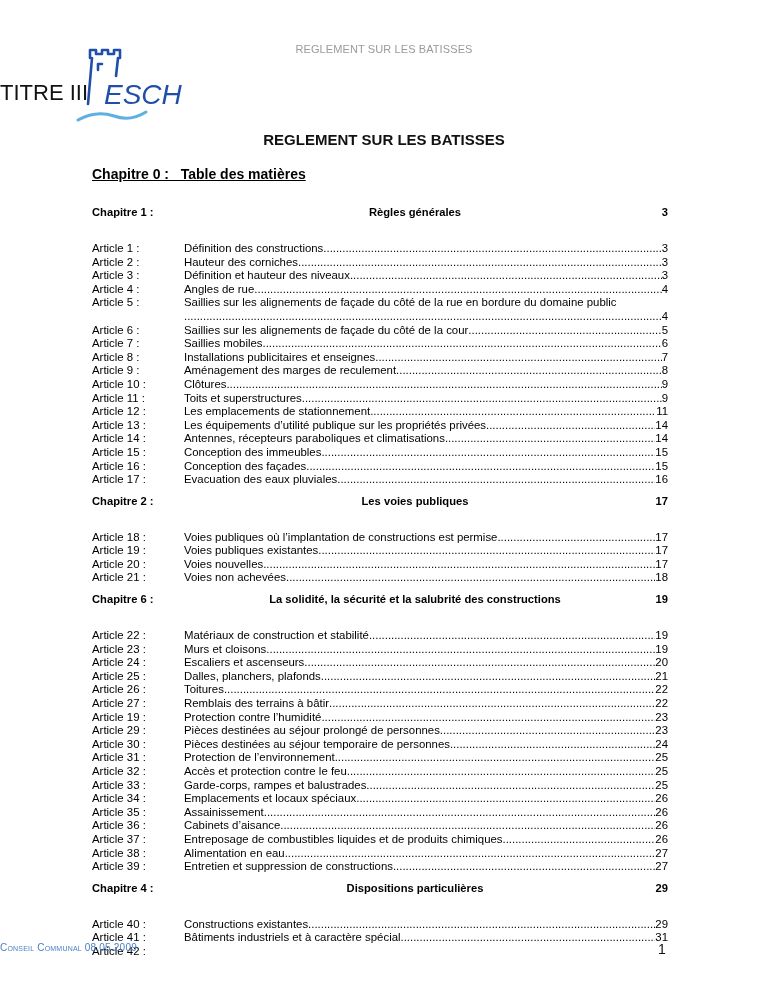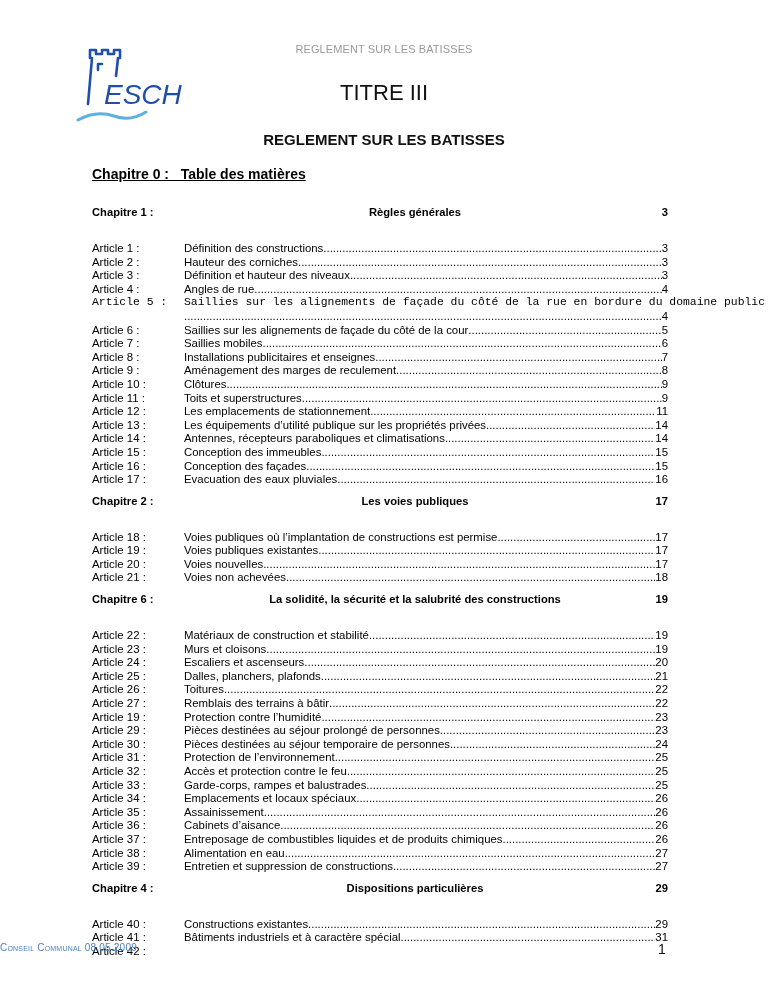--- a/index.html
+++ b/index.html
@@ -1,41 +1,41 @@
 <!DOCTYPE html>
 <html><head>
 <meta charset="utf-8">
 <style>
   html, body { margin: 0; padding: 0; background: #ffffff; }
   body { width: 768px; height: 994px; position: relative; overflow: hidden;
          font-family: "Liberation Sans", sans-serif; color: #000; }
   .running-header { position: absolute; top: 43px; left: 0; width: 768px; text-align: center;
          font-size: 11px; color: #9a9a9a; letter-spacing: 0.1px; }
   .logo { position: absolute; left: 76px; top: 46px; width: 110px; height: 80px; }
-  .titre { position: absolute; top: 80px; left: 0; width: 768px; text-align: center;
+  .titre { position: absolute; top: 80px; left: 0; width: 768px; text-align: left;
          font-size: 22px; color: #111; }
   .subtitle { position: absolute; top: 131px; left: 0; width: 768px; text-align: center;
          font-size: 15px; font-weight: bold; color: #111; }
   .toc-heading { position: absolute; top: 166px; left: 92px; font-size: 14px; font-weight: bold;
          text-decoration: underline; white-space: pre; }
   .toc { position: absolute; top: 206px; left: 92px; width: 576px; font-size: 11.4px; }
   .chapter { display: flex; align-items: baseline; font-weight: bold; font-size: 11.2px;
          height: 14px; margin-bottom: 22px; gap: 39px; }
   .chapter .ch-label { width: 92px; flex: none; }
   .chapter .ch-title { flex: 1; text-align: center; }
   .chapter .ch-page { width: 22px; text-align: right; flex: none; }
   .article { display: flex; align-items: baseline; height: 13.6px; line-height: 13.6px; }
   .article .a-label { width: 92px; flex: none; }
   .article .a-body { flex: 1; display: flex; align-items: flex-start; overflow: hidden; }
   .article .a-title { white-space: nowrap; flex: none; }
   .article .a-dots { flex: 1; overflow: hidden; white-space: nowrap; letter-spacing: 0px; }
   .article .a-dots::after { content: "......................................................................................................................................................................................................................................"; }
   .article .a-page { flex: none; text-align: right; }
   .article.wrap { height: auto; display: block; }
-  .article.wrap .row1 { display: flex; height: 13.6px; font-family: Liberation Mono, monospace; }
+  .article.wrap .row1 { display: flex; height: 13.6px; }
   .article.wrap .row2 { display: flex; height: 13.6px; padding-left: 92px; }
   .group-end { margin-bottom: 8px; }
   .footer { position: absolute; top: 942px; left: 0; width: 768px; 
          font-size: 10px; color: #4a7fc4; font-variant: small-caps; letter-spacing: 0.2px; }
   .page-number { position: absolute; top: 941px; left: 658px; font-size: 14px; color: #111; }
 </style>
 </head>
 <body>
 
 <div class="running-header">REGLEMENT SUR LES BATISSES</div>

